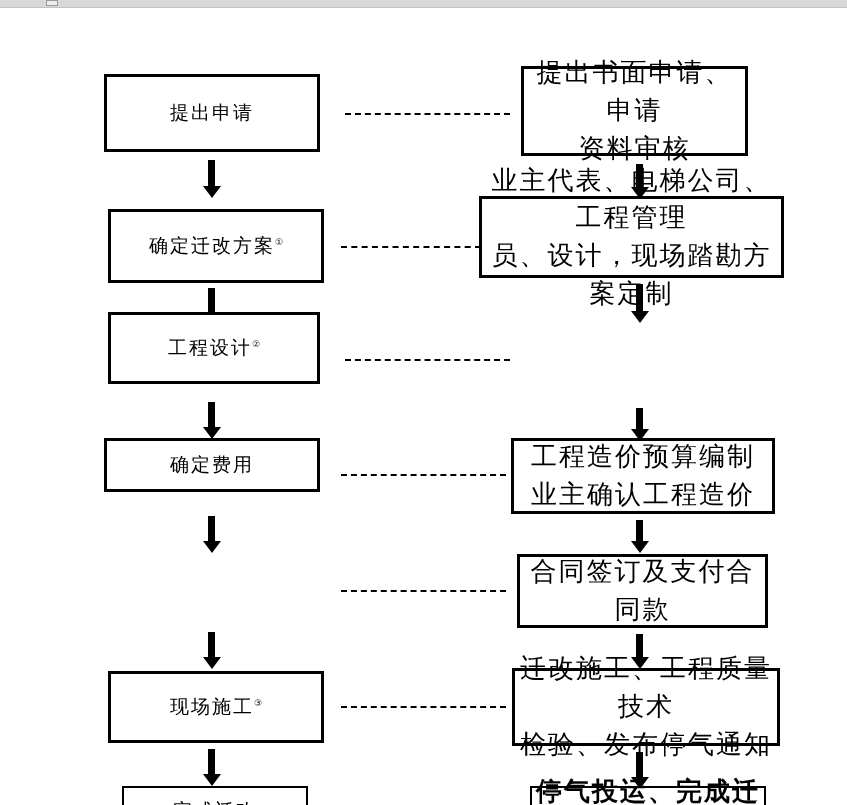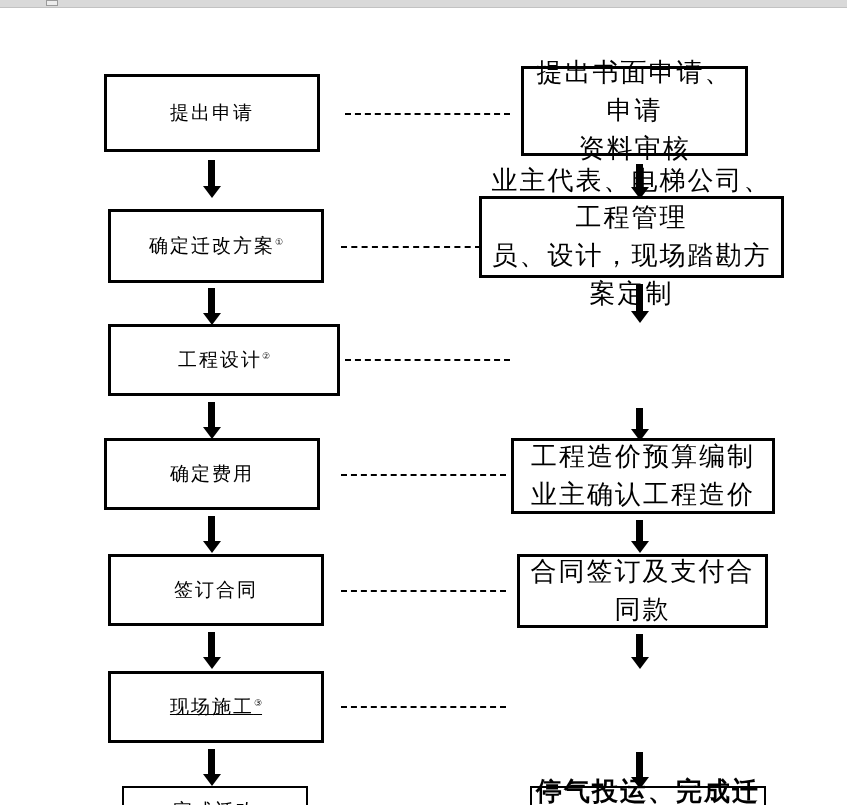--- a/index.html
+++ b/index.html
@@ -129,55 +129,56 @@
   </div>
   <div class="dashed" style="left:341px; top:190px; width:140px;"></div>
   <div class="node right" style="left:479px; top:140px; width:305px; height:82px;">
     <span class="txt">业主代表、电梯公司、工程管理
 员、设计，现场踏勘方案定制</span>
   </div>
 
   <div class="arrow" style="left:208px; top:232px; height:26px;"></div>
   <div class="arrow" style="left:636px; top:228px; height:28px;"></div>
 
-  <div class="node left" style="left:108px; top:268px; width:232px; height:72px;">
+  <div class="node left" style="left:108px; top:256px; width:212px; height:72px;">
     <span class="txt"><span>工程设计</span><span class="sup">②</span></span>
   </div>
   <div class="dashed" style="left:345px; top:303px; width:165px;"></div>
 
   <div class="arrow" style="left:208px; top:346px; height:26px;"></div>
   <div class="arrow" style="left:636px; top:352px; height:22px;"></div>
 
-  <div class="node left" style="left:104px; top:382px; width:216px; height:72px;">
+  <div class="node left" style="left:104px; top:382px; width:216px; height:54px;">
     <span class="txt">确定费用</span>
   </div>
   <div class="dashed" style="left:341px; top:418px; width:165px;"></div>
   <div class="node right" style="left:511px; top:382px; width:264px; height:76px;">
     <span class="txt">工程造价预算编制
 业主确认工程造价</span>
   </div>
 
   <div class="arrow" style="left:208px; top:460px; height:26px;"></div>
   <div class="arrow" style="left:636px; top:464px; height:22px;"></div>
 
-  <div class="node left" style="left:108px; top:498px; width:216px; height:72px;">
-    <span class="txt">签订合同</span>
-  </div>
   <div class="dashed" style="left:341px; top:534px; width:165px;"></div>
   <div class="node right" style="left:517px; top:498px; width:251px; height:74px;text-align:center;">
     <span class="txt">合同签订及支付合同款</span>
   </div>
 
   <div class="arrow" style="left:208px; top:576px; height:26px;"></div>
   <div class="arrow" style="left:636px; top:578px; height:24px;"></div>
 
-  <div class="node left" style="left:108px; top:615px; width:216px; height:72px;text-decoration:underline;">
+  <div class="node left" style="left:108px; top:615px; width:216px; height:72px;">
     <span class="txt"><span>现场施工</span><span class="sup">③</span></span>
   </div>
   <div class="dashed" style="left:341px; top:650px; width:165px;"></div>
+  <div class="node right" style="left:512px; top:612px; width:268px; height:78px;">
+    <span class="txt">迁改施工、工程质量技术
+检验、发布停气通知</span>
+  </div>
 
   <div class="arrow" style="left:208px; top:693px; height:26px;"></div>
   <div class="arrow" style="left:636px; top:696px; height:26px;"></div>
 
   <div class="node left thin" style="left:122px; top:730px; width:186px; height:50px;">
     <span class="txt">完成迁改</span>
   </div>
   <div class="dashed" style="left:330px; top:757px; width:182px;"></div>
   <div class="node right thin" style="left:530px; top:730px; width:236px; height:50px;font-weight:bold;">
     <span class="txt">停气投运、完成迁改</span>

